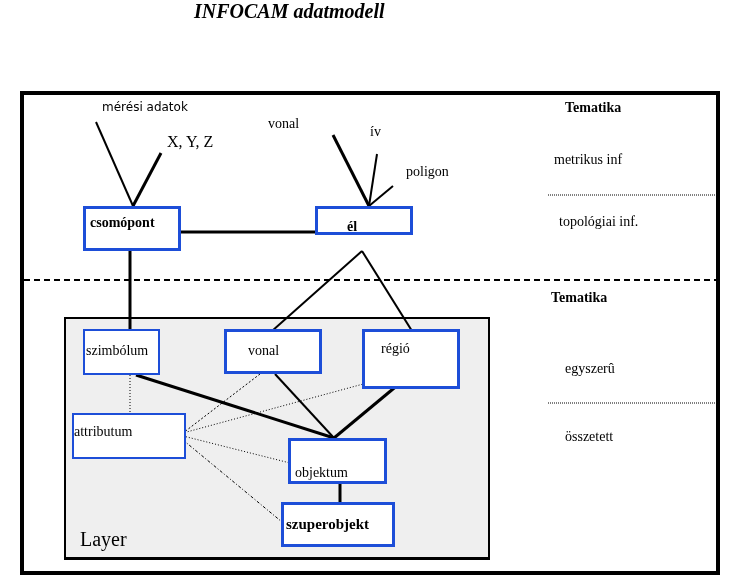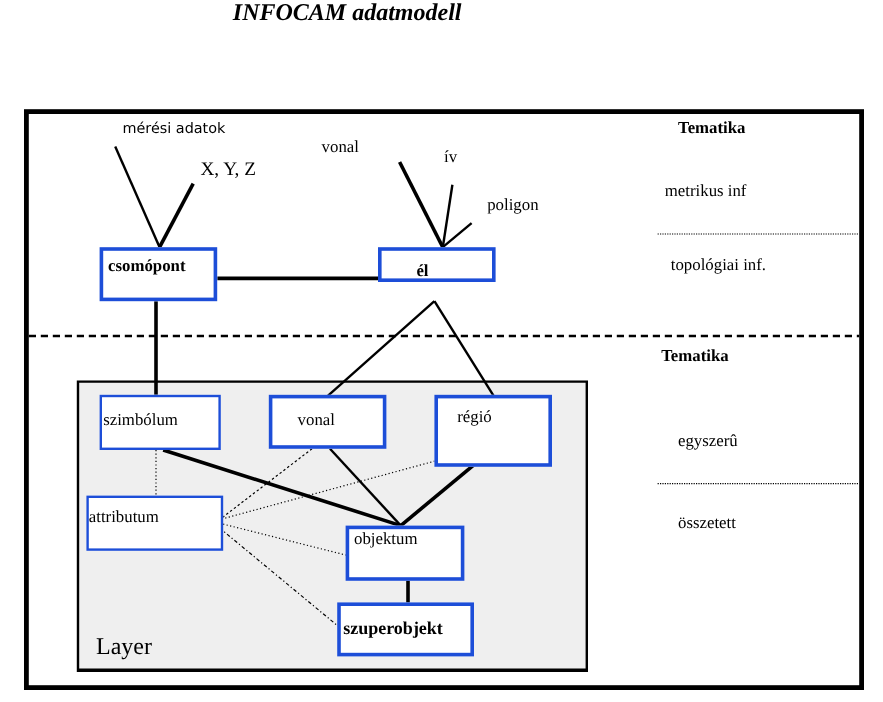--- a/index.html
+++ b/index.html
@@ -69,32 +69,32 @@
 <div class="lbl" style="left:565px; top:361px;">egyszerû</div>
 <div class="lbl" style="left:565px; top:429px;">összetett</div>
 
 <div class="box thick" style="left:83px; top:206px; width:98px; height:45px;">
   <span class="bold" style="left:4px; top:6px;">csomópont</span>
 </div>
 <div class="box thick" style="left:315px; top:206px; width:98px; height:29px;">
   <span class="bold" style="left:29px; top:10px;">él</span>
 </div>
 
-<div class="box" style="left:83px; top:329px; width:101px; height:46px;">
+<div class="box" style="left:83px; top:329px; width:77px; height:46px;">
   <span style="left:1px; top:12px;">szimbólum</span>
 </div>
 <div class="box thick" style="left:224px; top:329px; width:98px; height:45px;">
   <span style="left:21px; top:11px;">vonal</span>
 </div>
 <div class="box thick" style="left:362px; top:329px; width:98px; height:60px;">
   <span style="left:16px; top:9px;">régió</span>
 </div>
 <div class="box" style="left:72px; top:413px; width:114px; height:46px;">
   <span style="left:0px; top:9px;">attributum</span>
 </div>
 <div class="box thick" style="left:288px; top:438px; width:99px; height:46px;">
-  <span style="left:4px; top:1px;">objektum</span>
+  <span style="left:4px; top:24px;">objektum</span>
 </div>
 <div class="box thick" style="left:281px; top:502px; width:114px; height:45px;">
   <span class="bold" style="left:2px; top:11px; font-size:15px;">szuperobjekt</span>
 </div>
 
 <div class="lbl" style="left:80px; top:528px; font-size:20px;">Layer</div>
 
 </body></html>

